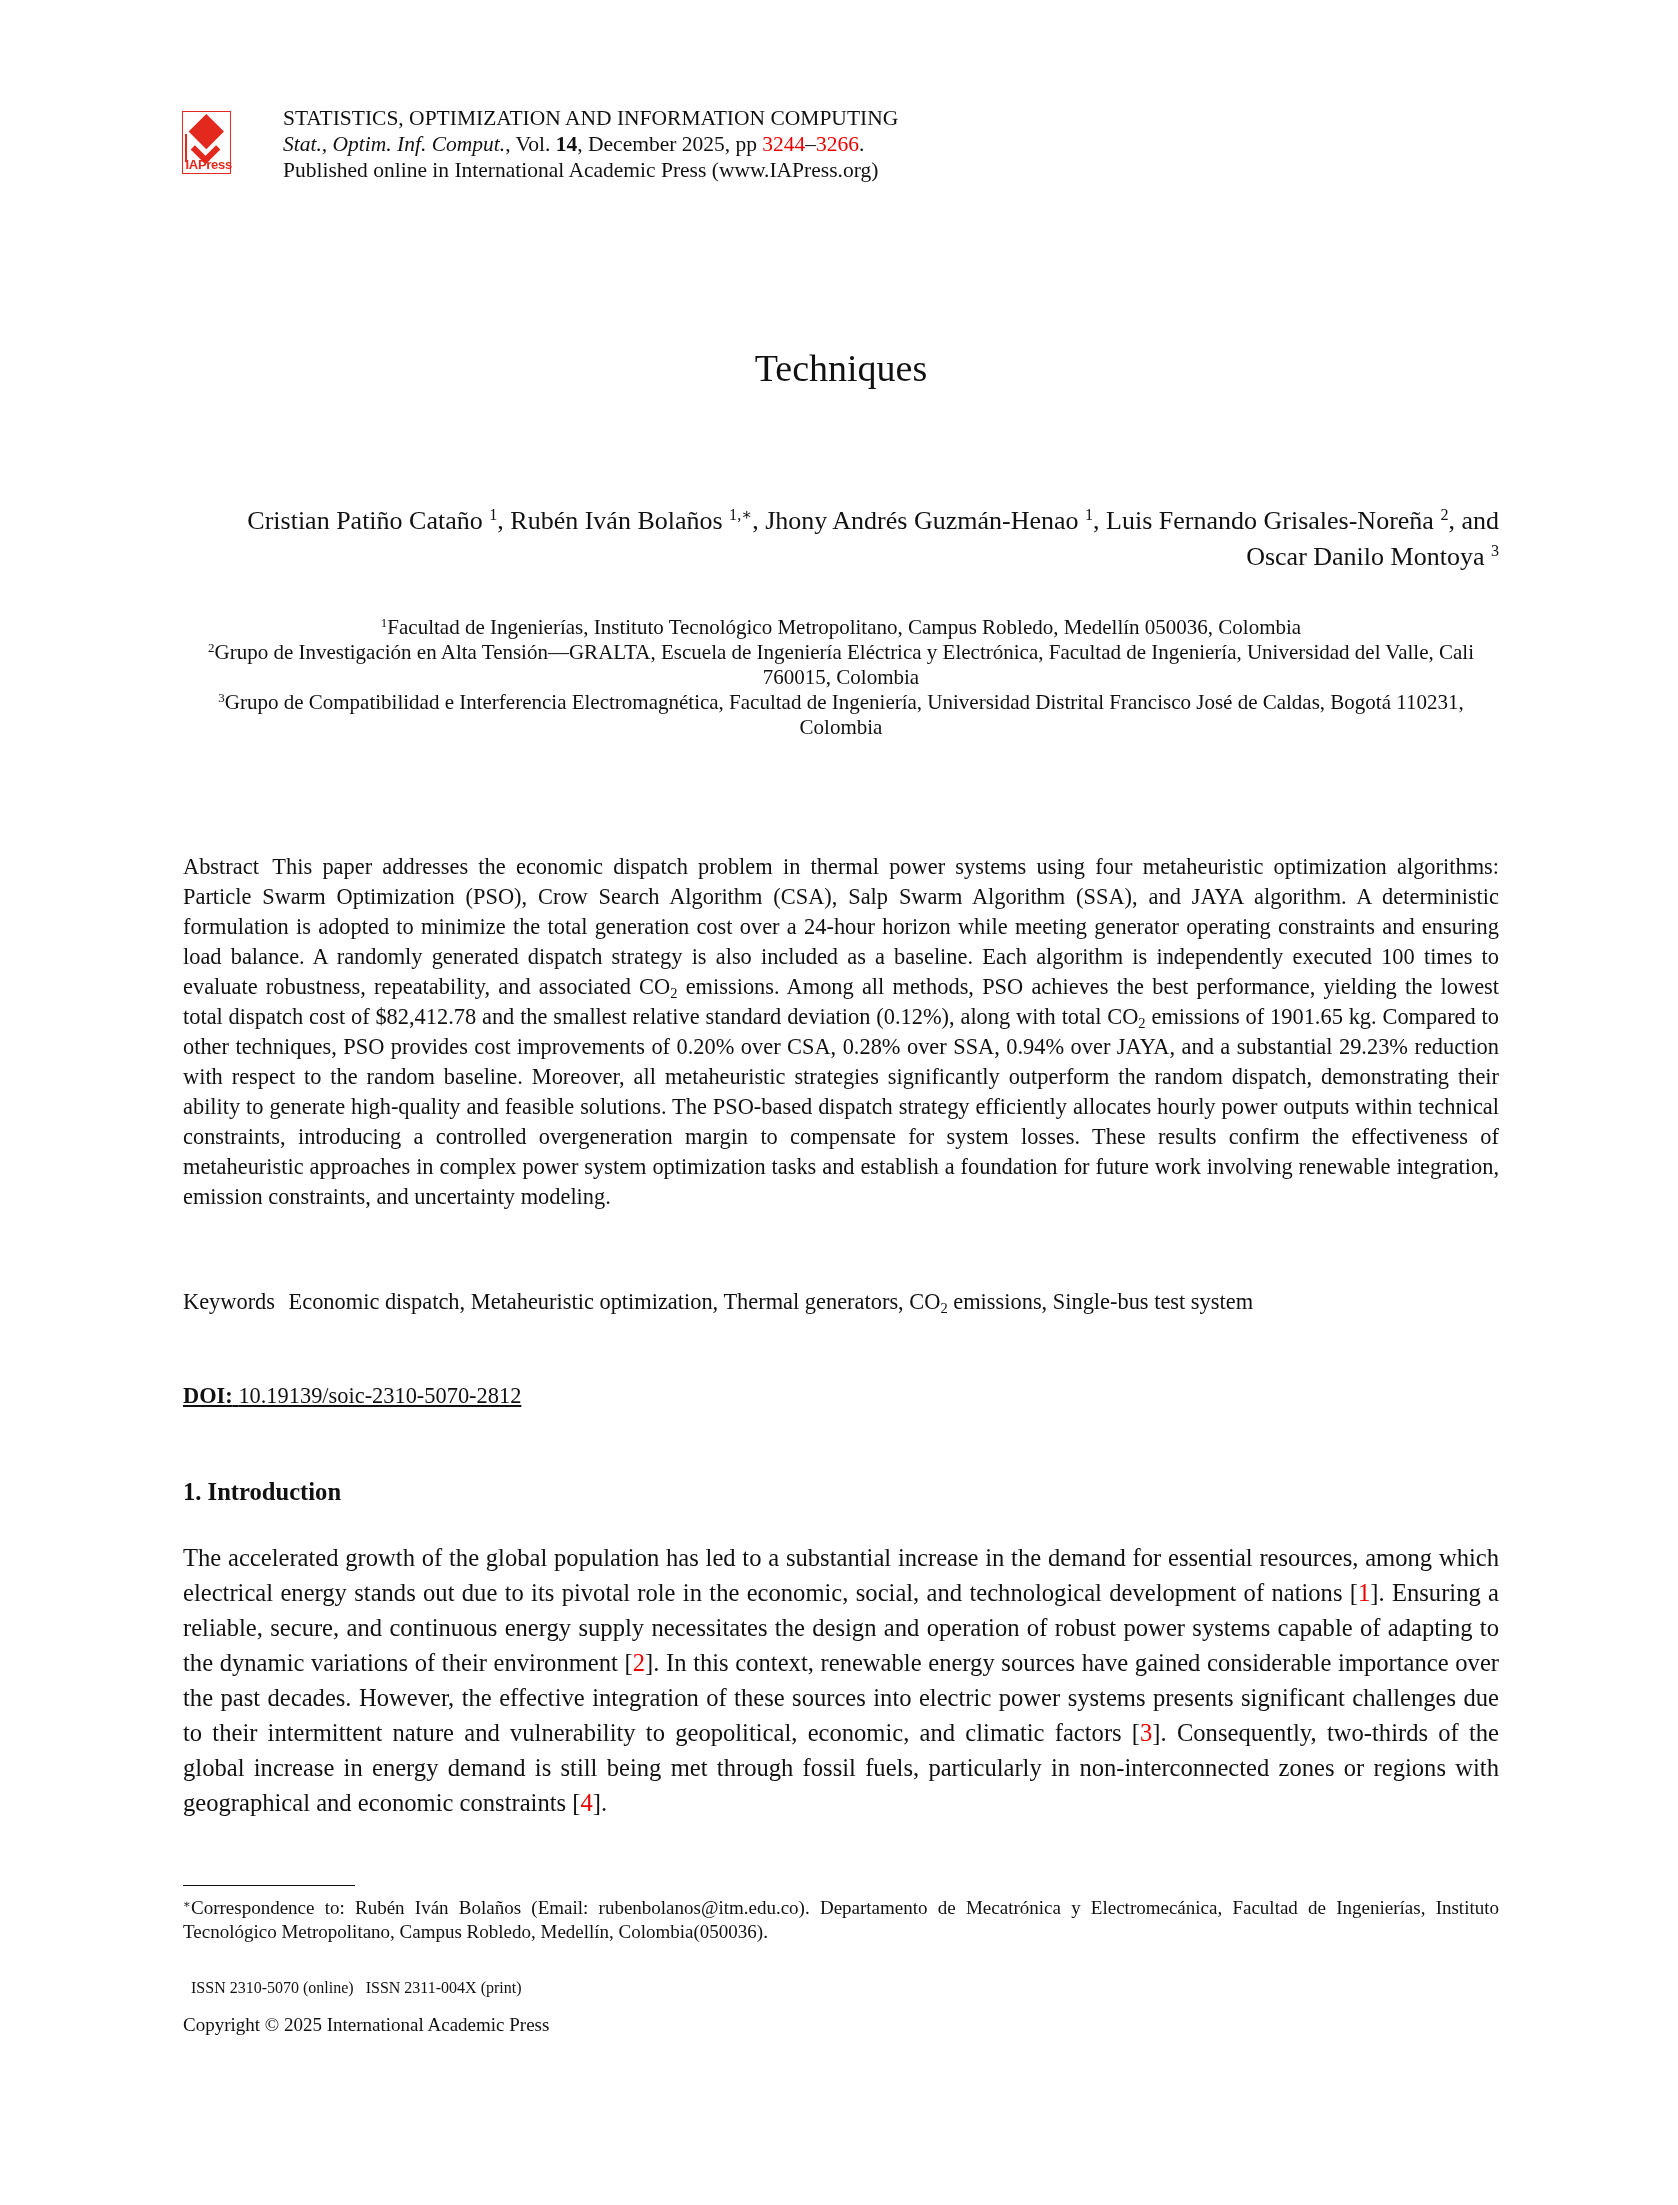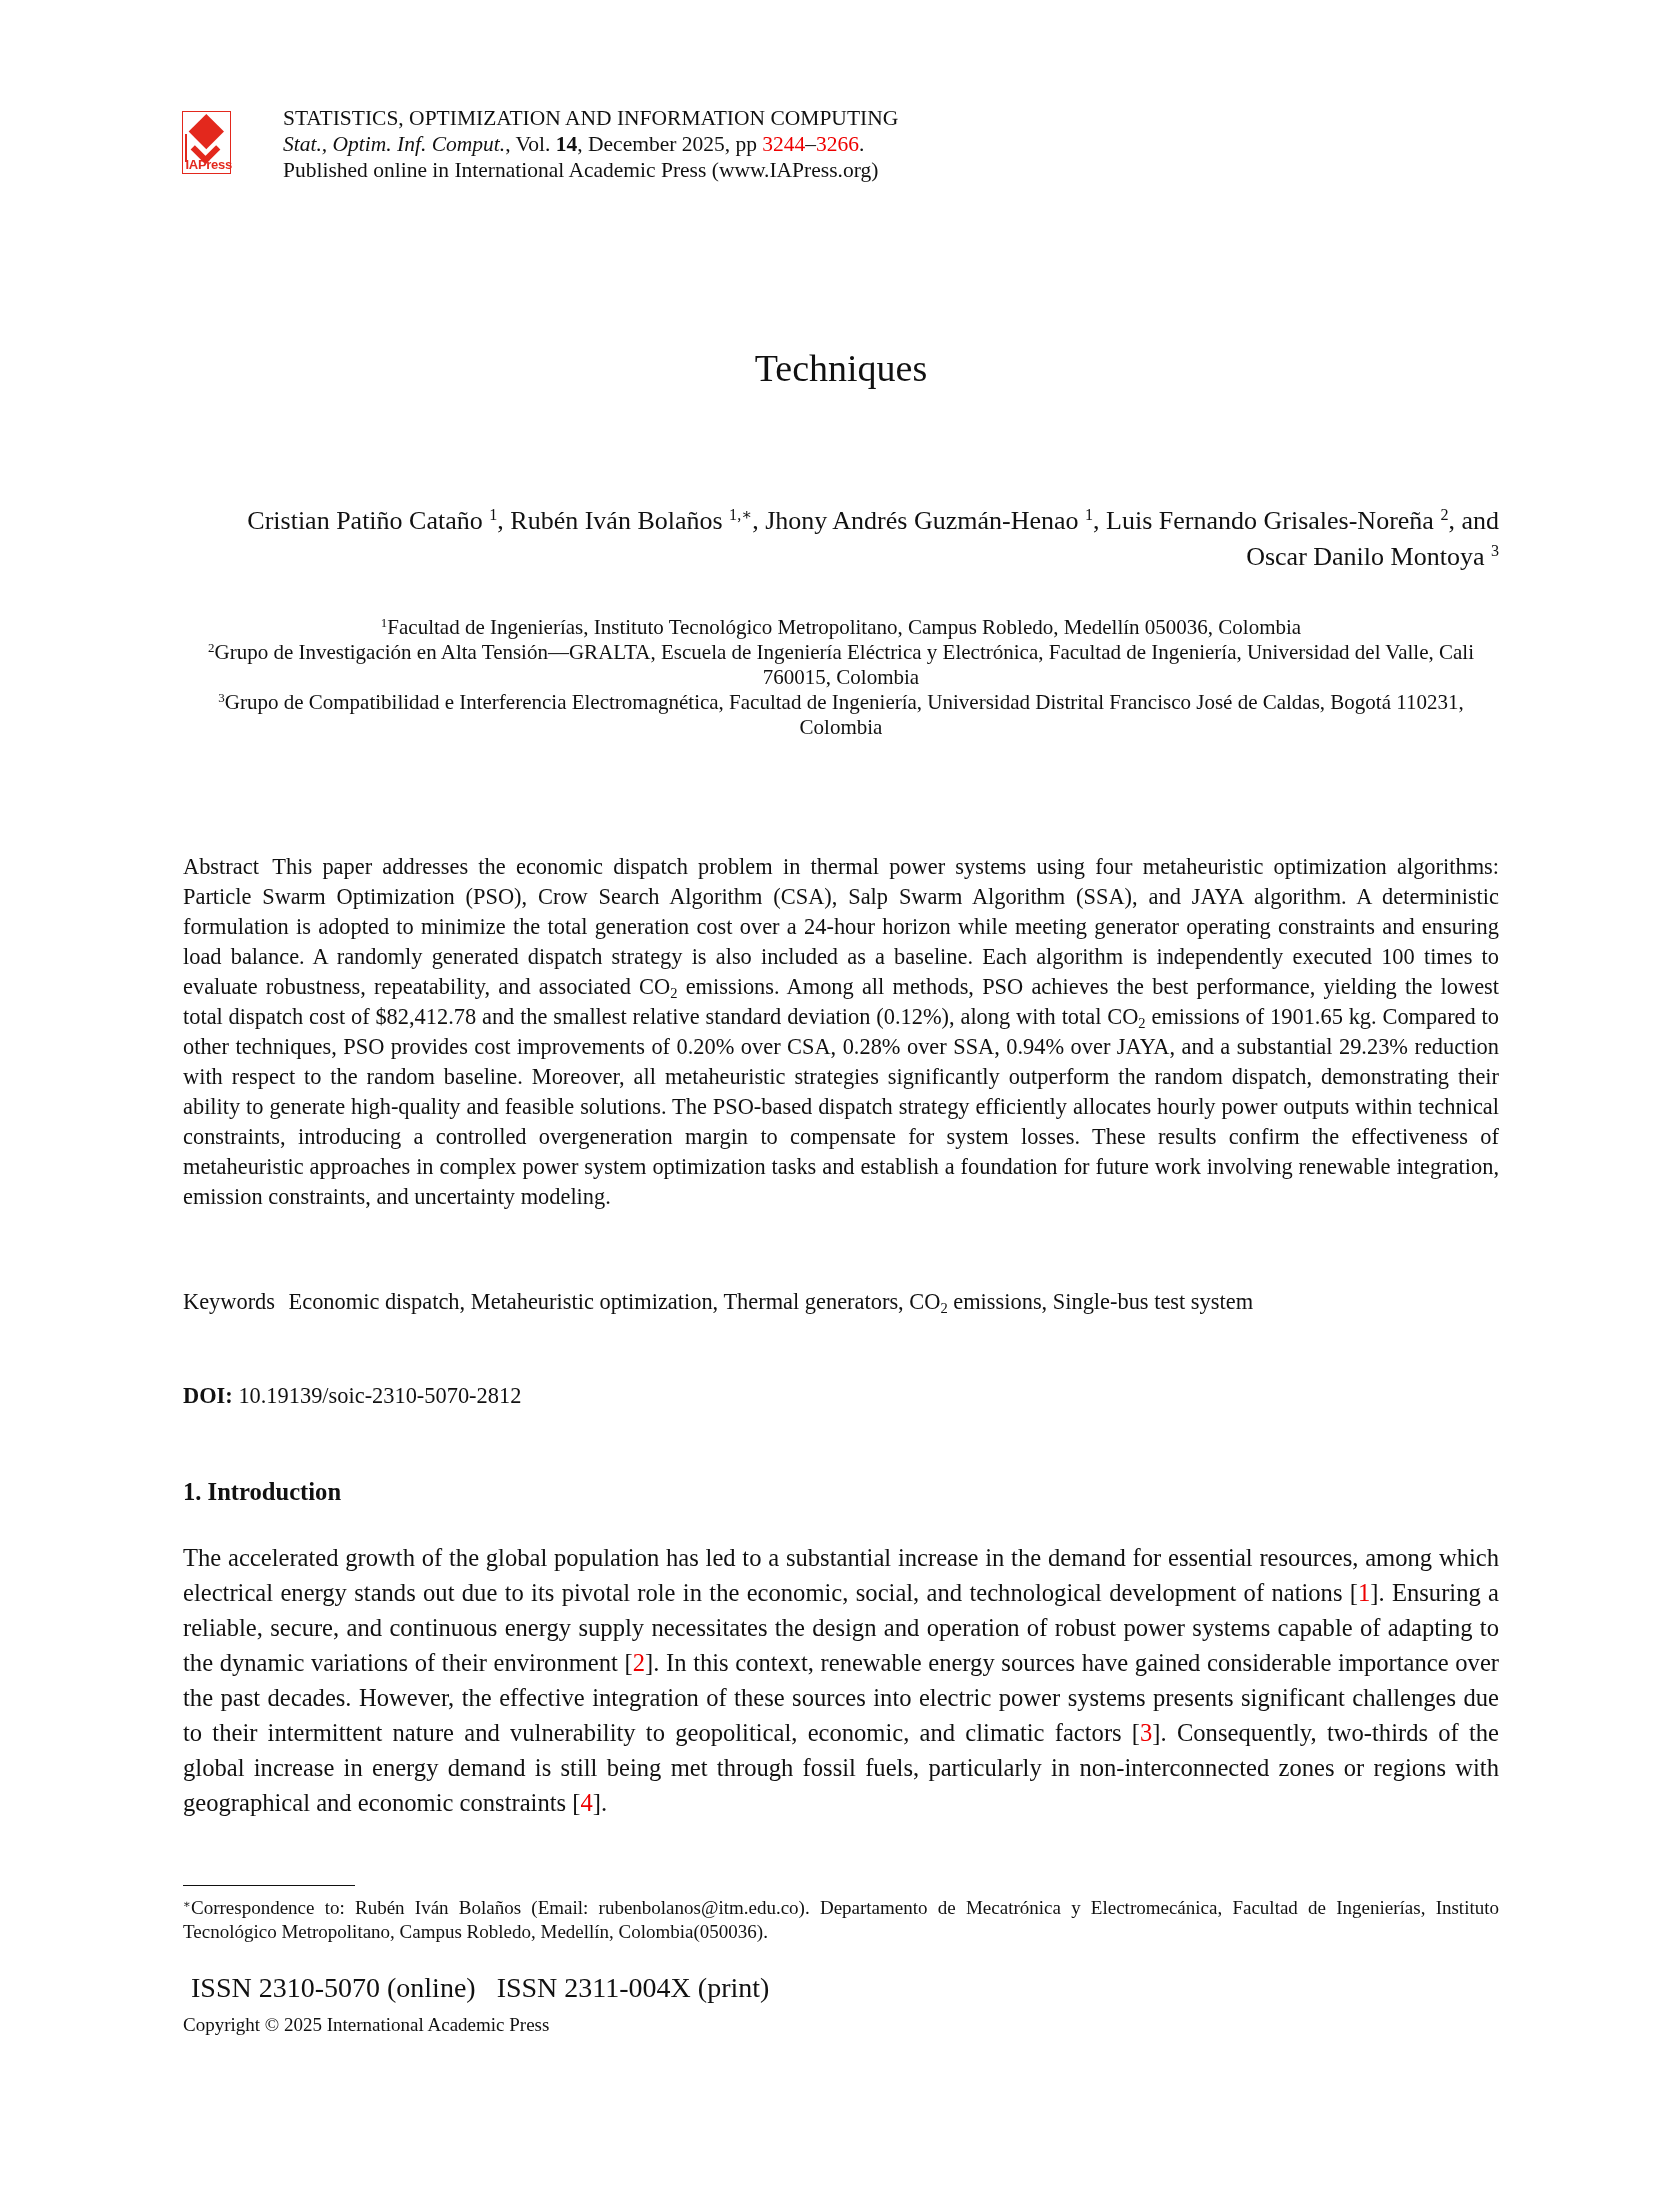--- a/index.html
+++ b/index.html
@@ -20,27 +20,27 @@
   #journal .it { font-style:italic; }
   #journal .red { color:#e00; }
   #title { left:183px; width:1316px; top:344px; text-align:center; font-size:38px; line-height:49px; }
   #authors { left:183px; width:1316px; top:503px; text-align:right; font-size:26px; line-height:36px; }
   sup { font-size:0.62em; vertical-align:0.55em; line-height:0; }
   sub { font-size:0.65em; vertical-align:-0.3em; line-height:0; }
   #affils { left:183px; width:1316px; top:615px; text-align:center; font-size:21px; line-height:25px; }
   #abstract { left:183px; width:1316px; top:852px; font-size:22.4px; line-height:30px; text-align:justify; }
   .lbl { font-weight:normal; margin-right:13.5px; }
   #keywords { left:183px; width:1353px; top:1287px; font-size:22.4px; line-height:30px; }
-  #doi { left:183px; top:1381px; font-size:22.4px; line-height:30px; }
+  #doi { left:183px; top:1381px; font-size:22.4px; line-height:30px;text-decoration:underline; }
   #intro-h { left:183px; top:1476px; font-size:24.6px; font-weight:bold; line-height:31px; }
   #intro { left:183px; width:1316px; top:1540px; font-size:24.6px; line-height:35px; text-align:justify; }
   .ref { color:#e00; }
   #fnrule { left:183px; top:1885px; width:172px; height:1.2px; background:#111; }
   #footnote { left:183px; width:1316px; top:1896px; font-size:19px; line-height:24px; text-align:justify; }
-  #issn { left:191px; top:1974px; font-size:28px; line-height:27px; }
+  #issn { left:191px; top:1974px; font-size:16px; line-height:27px; }
   #copyright { left:183px; top:2013px; font-size:19px; line-height:24.6px; }
 </style>
 </head>
 <body>
 
 <div id="logo" class="abs">
   <div class="bar"></div>
   <div class="diamond"></div>
   <div class="chev"></div>
   <span class="txt">IAPress</span>

